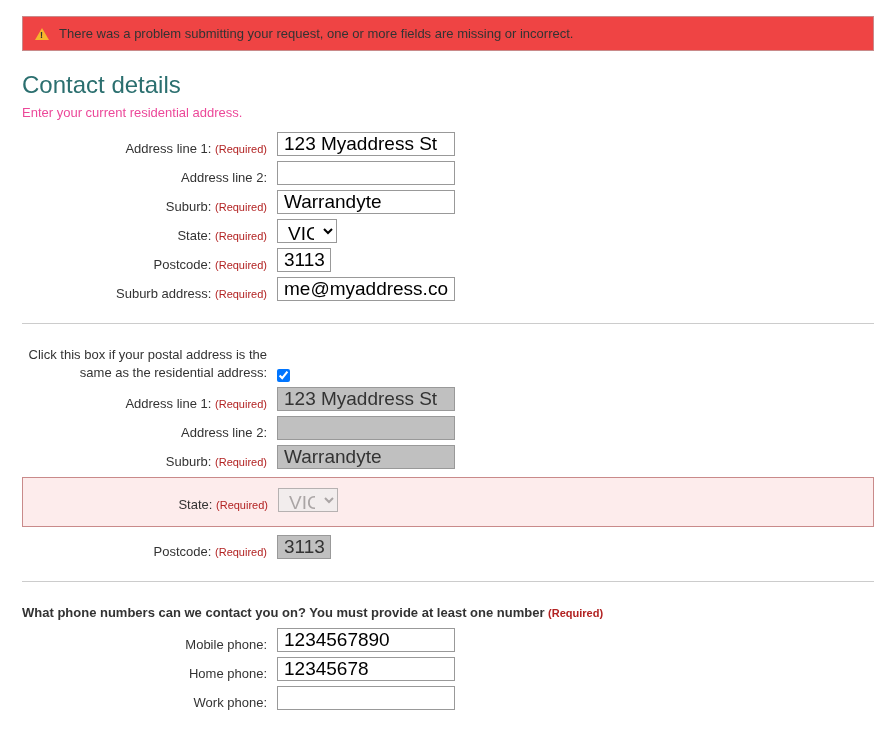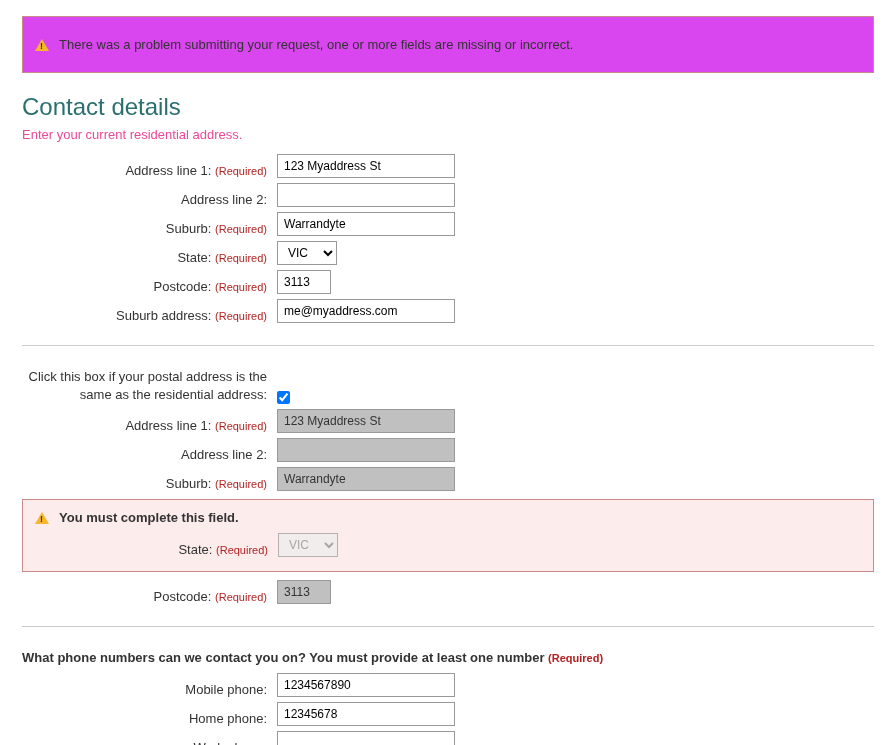--- a/index.html
+++ b/index.html
@@ -1,25 +1,25 @@
 <!DOCTYPE html>
 <html><head>
 <meta charset="utf-8">
 <style>
 * { box-sizing: border-box; margin: 0; padding: 0; }
 body { font-family: "Segoe UI", Tahoma, Verdana, sans-serif; font-size: 13px; color: #333; background: #fff; padding: 16px 22px; width: 896px; }
-.alert { background: #d946ef; border: 1px solid #c98a8a; padding: 20px 12px; margin-bottom: 20px; display: flex; align-items: center; gap: 10px; }
+.alert { background: #ef4444; border: 1px solid #c98a8a; padding: 9px 12px; margin-bottom: 20px; display: flex; align-items: center; gap: 10px; }
 .alert-icon { display: inline-block; width: 0; height: 0; border-left: 7px solid transparent; border-right: 7px solid transparent; border-bottom: 12px solid #f6b62d; position: relative; }
 .alert-icon::after { content: "!"; position: absolute; left: -2px; top: 2px; font-size: 9px; font-weight: bold; color: #333; }
 h2 { font-size: 24px; font-weight: 300; color: #2b6f6f; margin: 10px 0 6px; }
 .hint { margin: 6px 0 12px; color: #ec4899; }
 .form-row { display: flex; align-items: flex-end; margin: 5px 0; }
 .form-label { width: 255px; text-align: right; padding-right: 10px; color: #333; font-size: 13px; }
 .req { color: #b22222; font-size: 11px; }
-.form-input { height: 24px; border: 1px solid #999; padding: 2px 6px; font-size: 12px; font-family: inherit; }
+.form-input { height: 24px; border: 1px solid #999; padding: 2px 6px; font-size: 19px; font-family: inherit; }
 .w-med { width: 178px; }
 .w-sm { width: 54px; }
 select.form-input { width: 60px; background: #fff; }
 select.form-input.disabled { background: #eee; color: #888; }
 input.disabled { background: #c0c0c0; color: #333; }
 hr.sep { border: none; border-top: 1px solid #ccc; margin: 22px 0; }
 .checkbox-row .form-label { line-height: 1.4; }
 .error-block { background: #fdecec; border: 1px solid #c98a8a; padding: 10px 12px 14px; margin: 8px 0; }
 .error-head { display: flex; align-items: center; gap: 10px; font-weight: bold; margin-bottom: 8px; }
 .q-label { font-weight: bold; margin: 23px 0 8px; }
@@ -75,24 +75,20 @@
 <div class="form-row">
   <label class="form-label"><span>Address line 2:</span></label>
   <input type="text" class="form-input w-med disabled" disabled="" value="" style="">
 </div>
 <div class="form-row">
   <label class="form-label"><span>Suburb:</span> <span class="req">(Required)</span></label>
   <input type="text" class="form-input w-med disabled" disabled="" value="Warrandyte" style="">
 </div>
 
 <div class="error-block">
-  <div class="error-head">
-    <span class="alert-icon"></span>
-    <span>You must complete this field.</span>
-  </div>
   <div class="form-row" style="margin:0">
     <label class="form-label" style="width:243px"><span>State:</span> <span class="req">(Required)</span></label>
     <select class="form-input disabled" disabled="">
       <option>VIC</option>
     </select>
   </div>
 </div>
 
 <div class="form-row">
   <label class="form-label"><span>Postcode:</span> <span class="req">(Required)</span></label>

